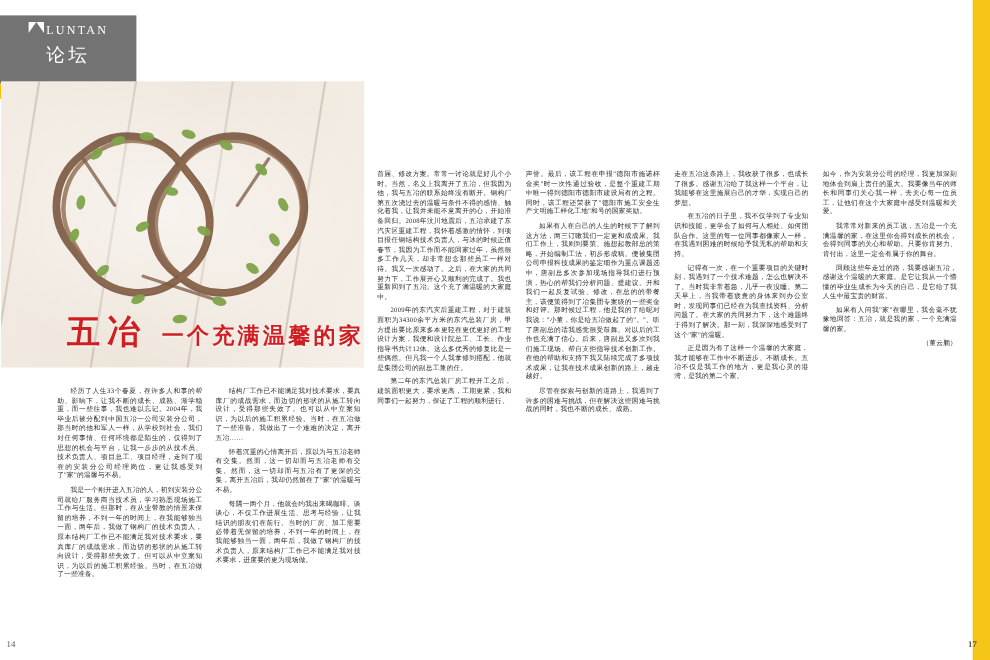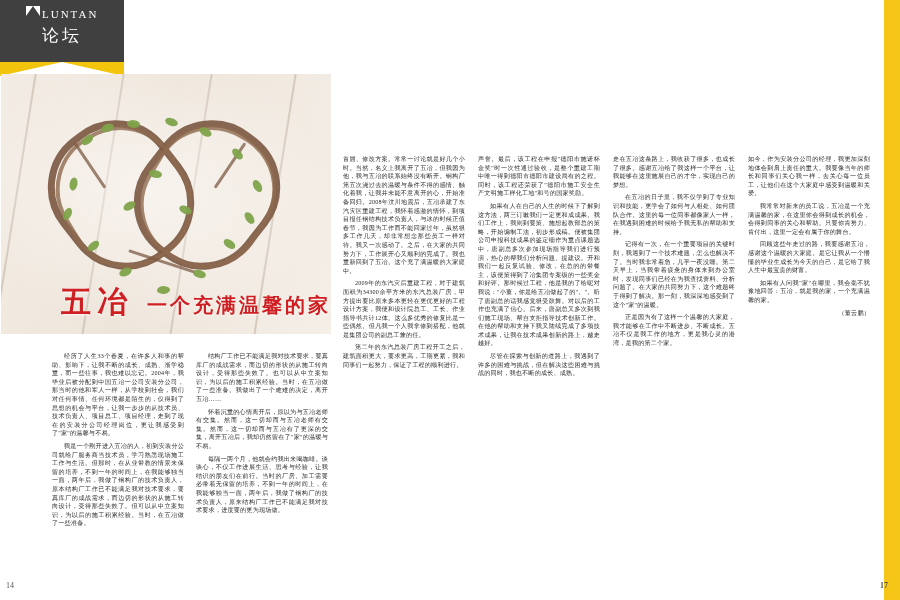--- a/index.html
+++ b/index.html
@@ -17,22 +17,22 @@
     position:absolute;top:0;right:0;width:16px;height:600px;
     background:#f5c518;
   }
   .edge-bar-inner{
     position:absolute;top:0;right:16px;width:5px;height:600px;
     background:#ffffff;
   }
 
   
   .flag{
-    position:absolute;left:0;top:0;width:124px;height:62px;
-    background:#404040;
+    position:absolute;left:0;top:14px;width:124px;height:62px;
+    background:#737373;
   }
   .flag:after{
     content:"";position:absolute;left:0;top:62px;
     border-left:62px solid #f2c40b;
     border-right:62px solid #f2c40b;
     border-bottom:14px solid transparent;
     width:0;height:0;
   }
   .flag .pin{
     position:absolute;left:26px;top:6px;width:14px;height:14px;

